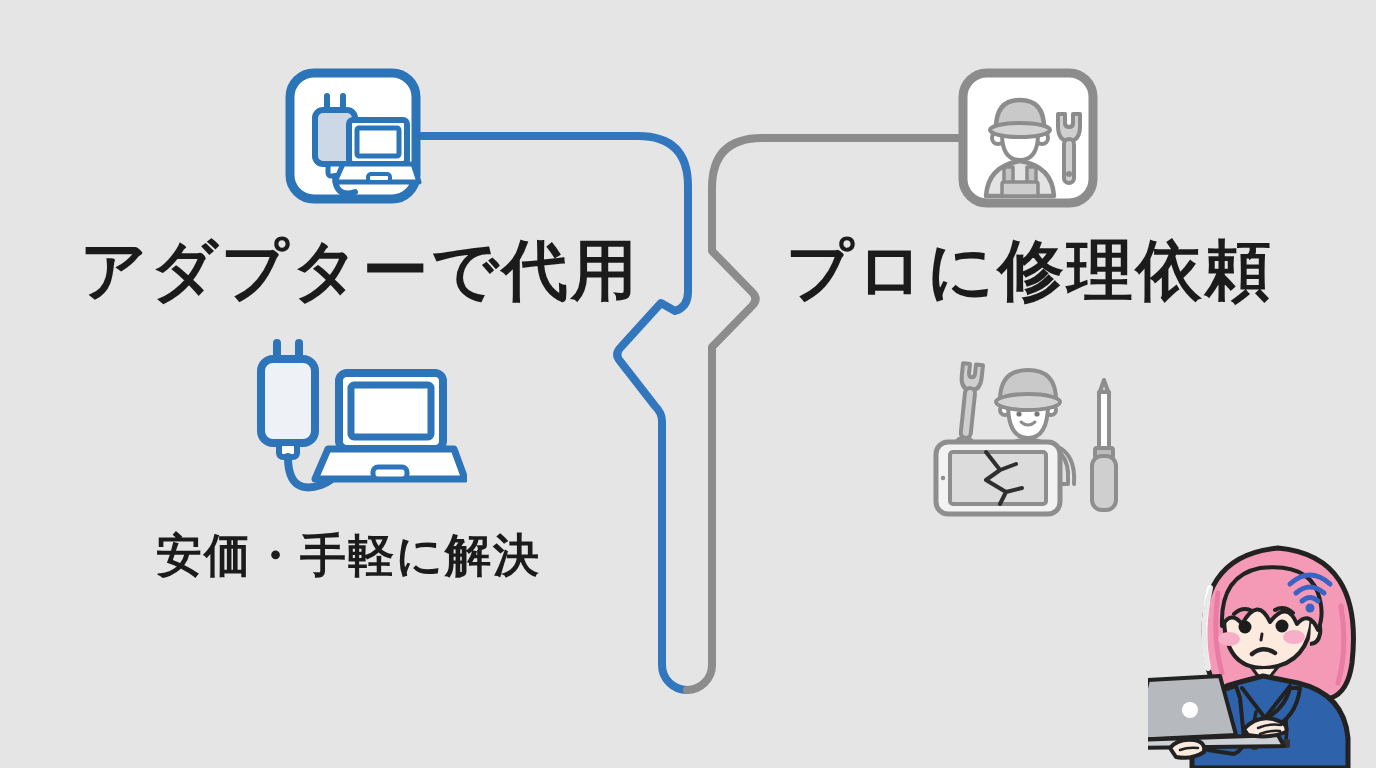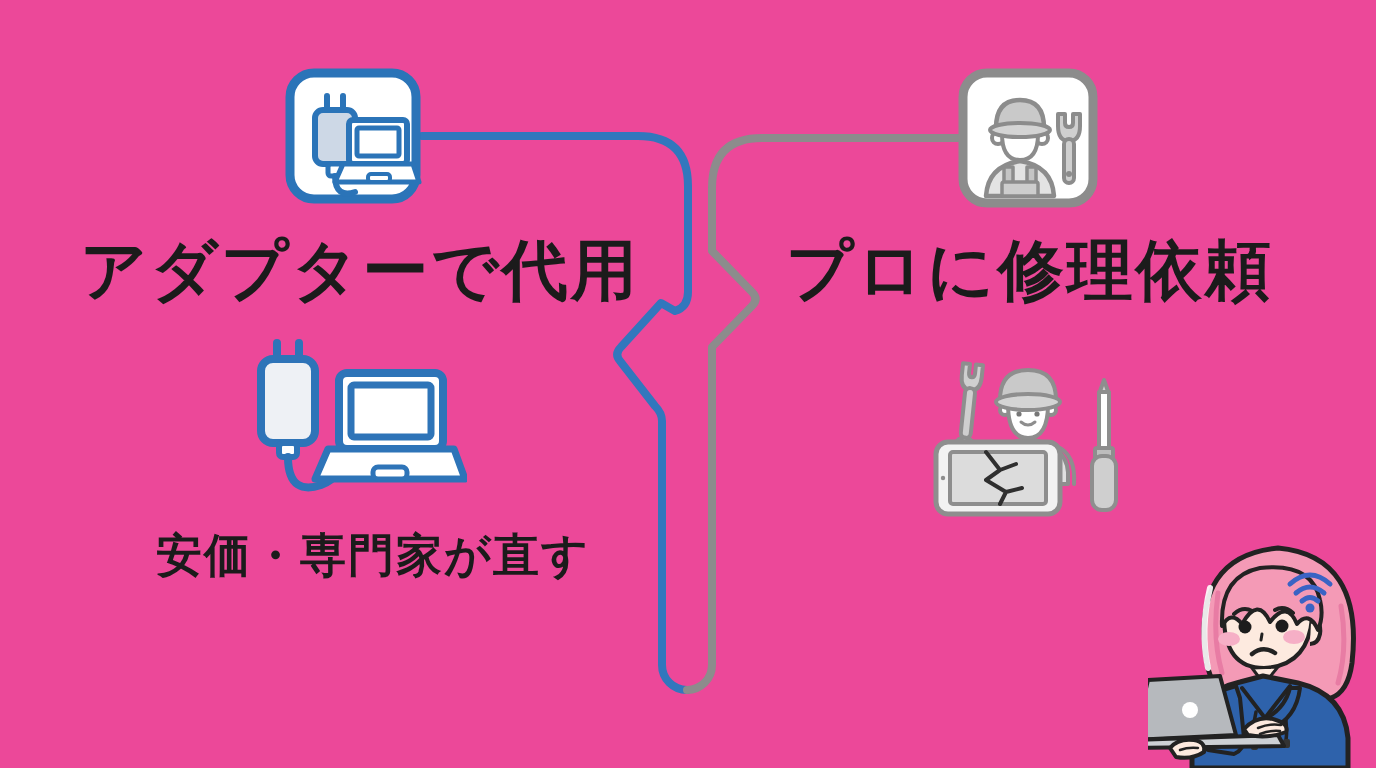--- a/index.html
+++ b/index.html
@@ -1,17 +1,17 @@
 <!DOCTYPE html>
 <html><head>
 <meta charset="utf-8">
 <style>
   html,body{margin:0;padding:0;}
   body{font-family:"Liberation Sans","DejaVu Sans",sans-serif;background:#ffffff;}
-  .stage{position:relative;width:1376px;height:768px;background:#ec4899;overflow:hidden;}
+  .stage{position:relative;width:1376px;height:768px;background:#e5e5e5;overflow:hidden;}
   .abs{position:absolute;}
   .title{font-size:66px;font-weight:900;color:#1b1b1b;letter-spacing:3px;line-height:1.1;white-space:nowrap;}
   .caption{font-size:46px;font-weight:900;color:#1b1b1b;letter-spacing:2px;line-height:1.1;white-space:nowrap;}
   svg{display:block;}
 </style>
 </head>
 <body>
 
 <div class="stage">
 
@@ -93,21 +93,21 @@
       <path d="M93 80 Q100 86 107 80" fill="none" stroke-width="3"></path>
       <path d="M128 104 Q148 112 146 142" fill="none" stroke-width="4"></path>
 
       <rect x="8" y="100" width="124" height="72" rx="12" fill="#f2f2f2" stroke-width="5"></rect>
       <rect x="22" y="110" width="96" height="52" rx="3" fill="#dcdcdc" stroke-width="4"></rect>
       <circle cx="15" cy="136" r="2.2" fill="#8e8e8e" stroke="none"></circle>
       <path d="M58 110 L72 128 L58 138 L78 150 L72 162 M72 128 L88 122 M78 150 L94 146" fill="none" stroke="#2f2f2f" stroke-width="4"></path>
     </g>
   </svg>
 
-  <div class="abs caption" style="left:156px;top:530px;">安価・専門家が直す</div>
+  <div class="abs caption" style="left:156px;top:530px;">安価・手軽に解決</div>
 
   <svg class="abs" style="left:1148px;top:538px;" width="228" height="230" viewBox="0 0 228 230">
 
     <path d="M58 120 Q44 18 130 10 Q216 18 204 125 Q200 154 183 160 L76 157 Q62 147 58 120 Z" fill="#f49ab6" stroke="#222222" stroke-width="5" stroke-linejoin="round"></path>
     <path d="M70 55 Q64 100 74 135 M193 68 Q200 110 190 145" fill="none" stroke="#e87ca4" stroke-width="5" stroke-linecap="round"></path>
     <path d="M62 50 Q52 92 60 130" fill="none" stroke="#ffffff" stroke-width="6" stroke-linecap="round" opacity="0.9"></path>
 
     <path d="M76 78 Q76 130 116 130 Q160 128 164 80 Q160 50 116 48 Q80 52 76 78 Z" fill="#fdeadf" stroke="#222222" stroke-width="4"></path>
 
     <path d="M163 84 Q174 82 172 96 Q170 106 162 106" fill="#fdeadf" stroke="#222222" stroke-width="4"></path>

